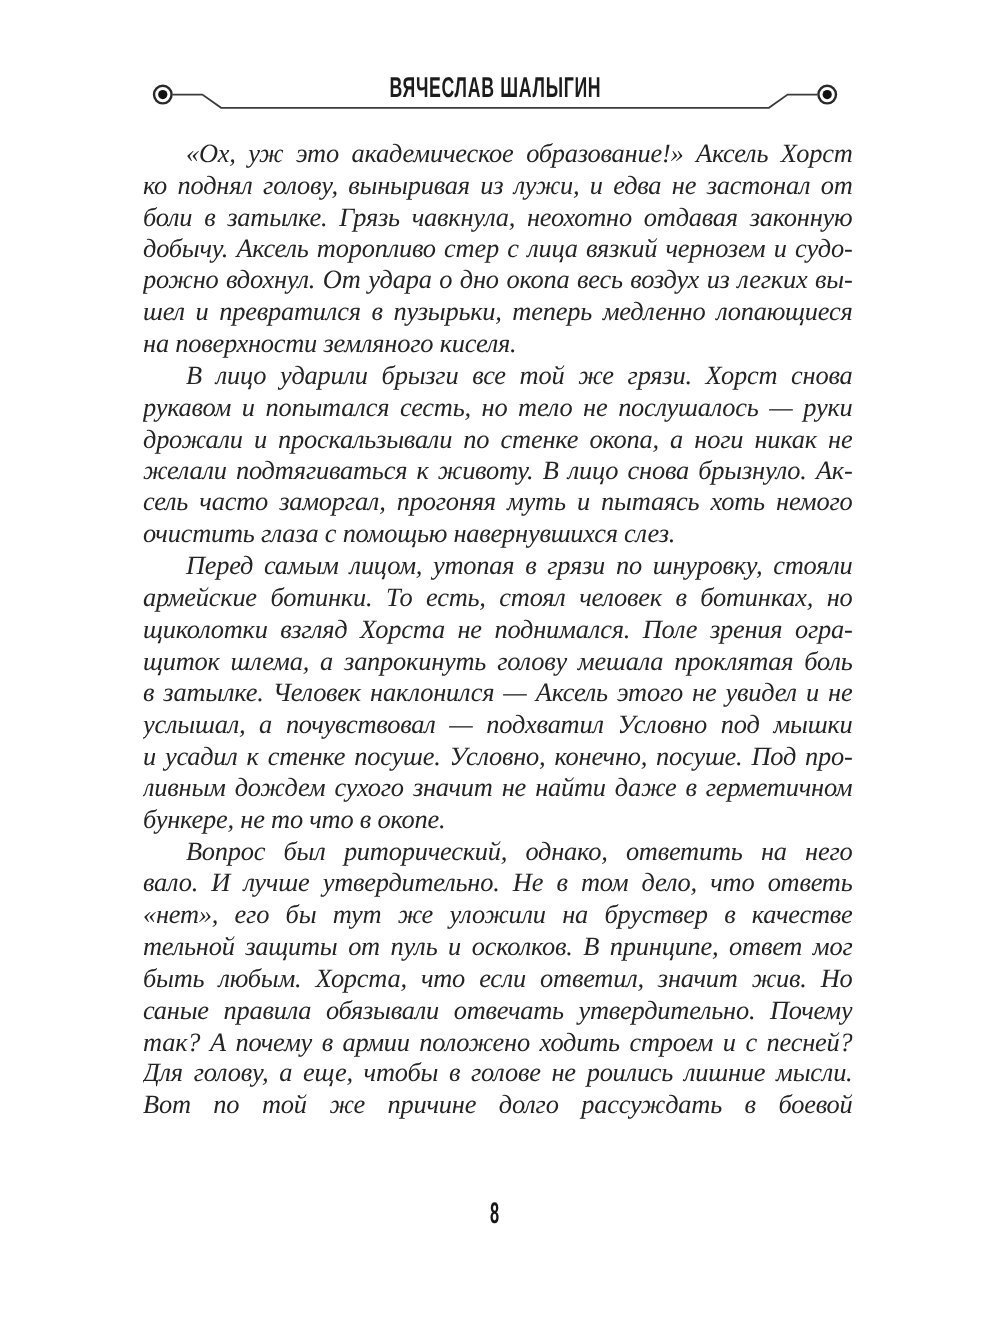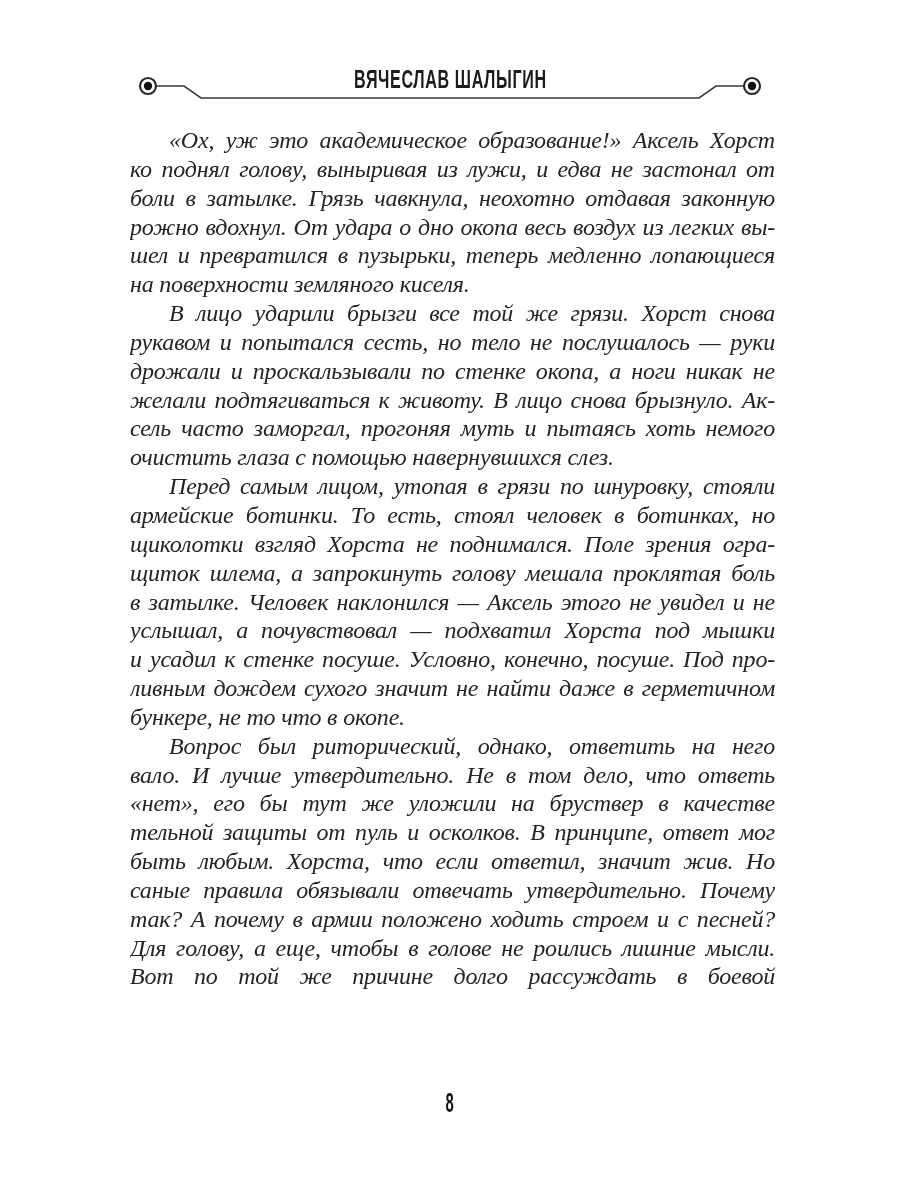--- a/index.html
+++ b/index.html
@@ -99,39 +99,40 @@
       <span class="condensed">ВЯЧЕСЛАВ ШАЛЫГИН</span>
     </div>
   </header>
 
   <main class="body-text">
 
   <div class="paragraph">
         <div class="line first">«Ох, уж это академическое образование!» Аксель Хорст рез-</div>
         <div class="line">ко поднял голову, выныривая из лужи, и едва не застонал от</div>
         <div class="line">боли в затылке. Грязь чавкнула, неохотно отдавая законную</div>
+        <div class="line">добычу. Аксель торопливо стер с лица вязкий чернозем и судо-</div>
         <div class="line">рожно вдохнул. От удара о дно окопа весь воздух из легких вы-</div>
         <div class="line">шел и превратился в пузырьки, теперь медленно лопающиеся</div>
         <div class="line last">на поверхности земляного киселя.</div>
       </div>
       <div class="paragraph">
         <div class="line first">В лицо ударили брызги все той же грязи. Хорст снова утерся</div>
         <div class="line">рукавом и попытался сесть, но тело не послушалось — руки</div>
         <div class="line">дрожали и проскальзывали по стенке окопа, а ноги никак не</div>
         <div class="line">желали подтягиваться к животу. В лицо снова брызнуло. Ак-</div>
         <div class="line">сель часто заморгал, прогоняя муть и пытаясь хоть немого</div>
         <div class="line last">очистить глаза с помощью навернувшихся слез.</div>
       </div>
       <div class="paragraph">
         <div class="line first">Перед самым лицом, утопая в грязи по шнуровку, стояли</div>
         <div class="line">армейские ботинки. То есть, стоял человек в ботинках, но выше</div>
         <div class="line">щиколотки взгляд Хорста не поднимался. Поле зрения огра-</div>
         <div class="line">щиток шлема, а запрокинуть голову мешала проклятая боль</div>
         <div class="line">в затылке. Человек наклонился — Аксель этого не увидел и не</div>
-        <div class="line">услышал, а почувствовал — подхватил Хорста под мышки</div>
+        <div class="line">услышал, а почувствовал — подхватил Условно под мышки</div>
         <div class="line">и усадил к стенке посуше. Условно, конечно, посуше. Под про-</div>
         <div class="line">ливным дождем сухого значит не найти даже в герметичном</div>
         <div class="line last">бункере, не то что в окопе.</div>
       </div>
       <div class="paragraph">
         <div class="line first">Вопрос был риторический, однако, ответить на него следо-</div>
         <div class="line">вало. И лучше утвердительно. Не в том дело, что ответь Аксель</div>
         <div class="line">«нет», его бы тут же уложили на бруствер в качестве дополни-</div>
         <div class="line">тельной защиты от пуль и осколков. В принципе, ответ мог</div>
         <div class="line">быть любым. Хорста, что если ответил, значит жив. Но непи-</div>

